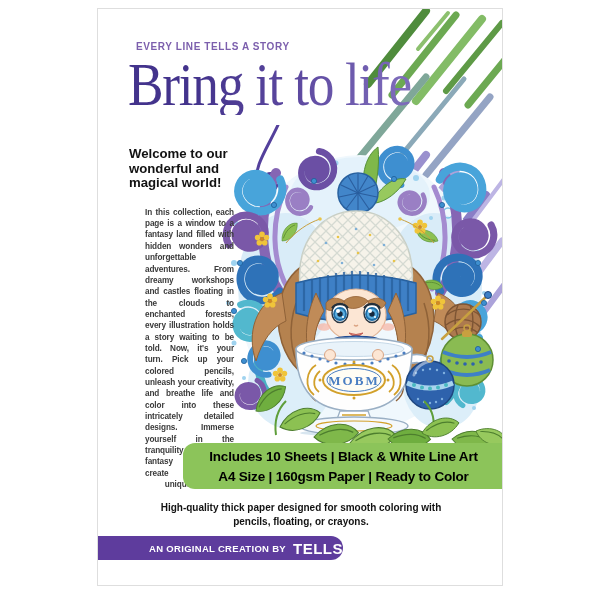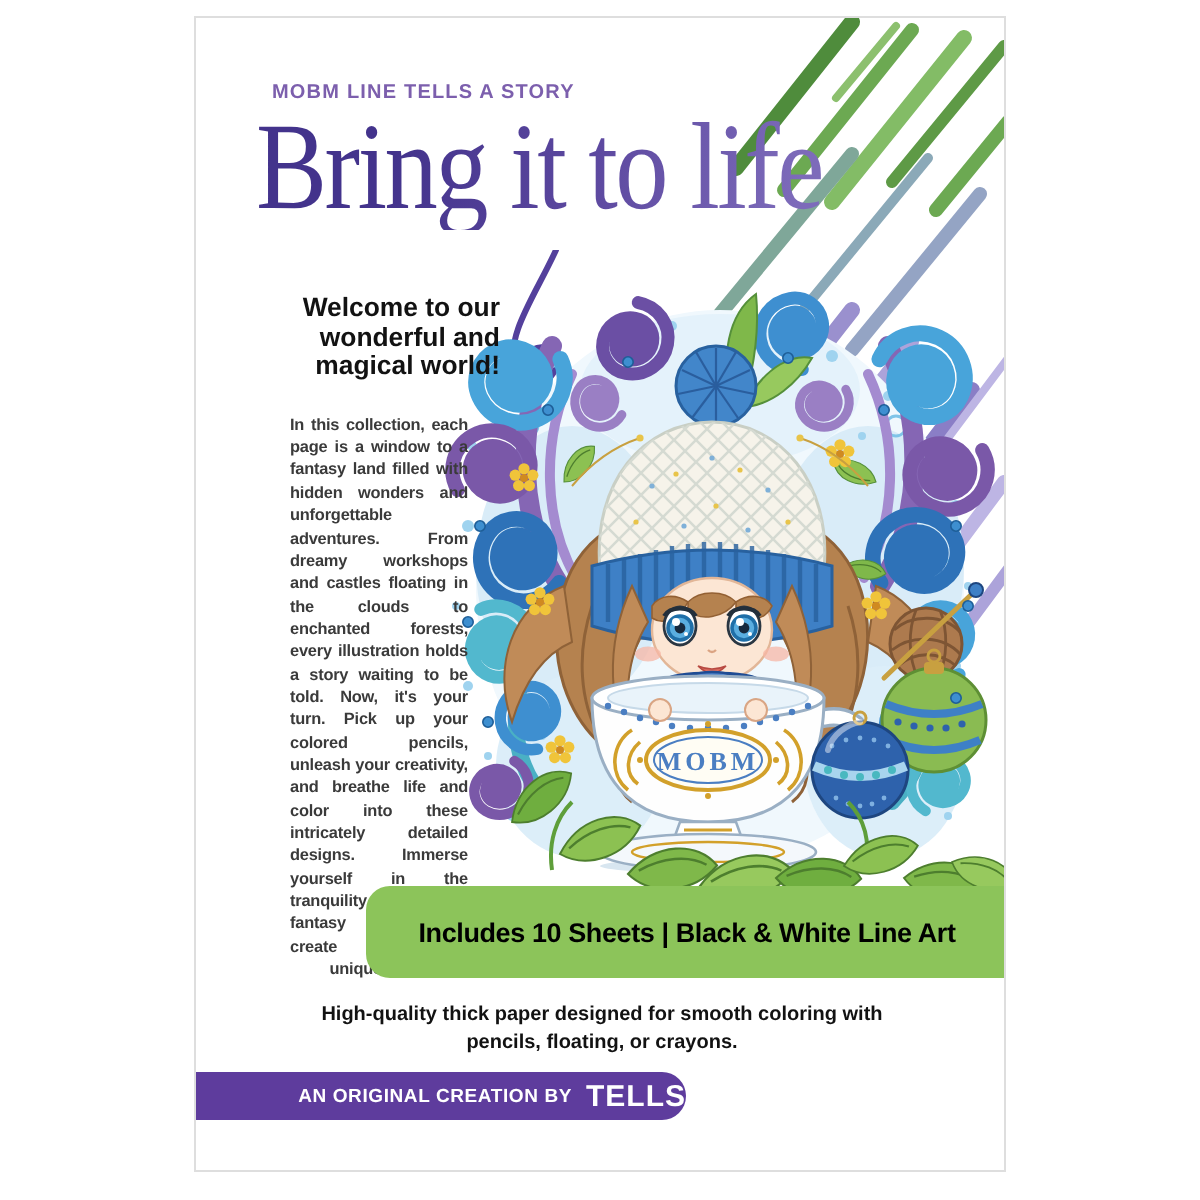--- a/index.html
+++ b/index.html
@@ -12,21 +12,21 @@
            letter-spacing:.6px;color:#7c5fad;white-space:nowrap;}
   .title{position:absolute;left:30px;top:44px;z-index:3;margin:0;font-family:"Liberation Serif",serif;
          font-weight:normal;font-size:62px;line-height:1;letter-spacing:-1.5px;color:#4c3a92;
          transform:scaleX(.86);transform-origin:left top;white-space:nowrap;}
   @supports (-webkit-background-clip: text) {
     .title{background:linear-gradient(100deg,#43338c 25%,#5d49a0 60%,#7d6bba 95%);
            -webkit-background-clip:text;background-clip:text;-webkit-text-fill-color:transparent;}
   }
   .gswash{position:absolute;left:148px;top:116px;z-index:2;}
   .left-col{position:absolute;left:31px;top:138px;width:121px;z-index:3;}
-  .welcome{margin:0 0 11px 0;font-size:13.2px;line-height:14.6px;font-weight:bold;color:#121212;text-align:right;}
+  .welcome{margin:0 0 11px 0;font-size:13.2px;line-height:14.6px;font-weight:bold;color:#121212;}
   .intro{margin:16px;font-size:8.2px;line-height:11.35px;font-weight:bold;color:#3a3a3a;
          text-align:justify;text-align-last:center;letter-spacing:-.1px;}
   .illu{position:absolute;left:118px;top:133px;width:288px;height:312px;z-index:2;}
   .features-banner{position:absolute;left:85px;top:434px;width:321px;height:46px;z-index:4;
         background:#8cc45a;border-radius:12px 0 0 12px;display:flex;flex-direction:column;
         align-items:center;justify-content:center;gap:1px;
         color:#000;font-weight:bold;font-size:13.5px;line-height:19px;letter-spacing:-.2px;
         text-align:left;white-space:nowrap;}
   .paper-note{position:absolute;left:47px;top:492px;width:312px;z-index:4;text-align:center;
         font-size:10px;line-height:13.5px;font-weight:bold;color:#121212;}
@@ -56,21 +56,21 @@
         <line x1="56" y1="238" x2="128" y2="146" stroke="#9a90ce" stroke-width="8"></line>
         <line x1="82" y1="258" x2="158" y2="162" stroke="#aca3da" stroke-width="7"></line>
         <line x1="110" y1="288" x2="188" y2="186" stroke="#8a7ec6" stroke-width="8"></line>
         <line x1="140" y1="318" x2="204" y2="232" stroke="#bdb5e4" stroke-width="7"></line>
         <line x1="166" y1="330" x2="206" y2="276" stroke="#aca3da" stroke-width="6"></line>
         <line x1="176" y1="210" x2="206" y2="170" stroke="#bdb5e4" stroke-width="4"></line>
         <line x1="36" y1="206" x2="74" y2="158" stroke="#b3aedc" stroke-width="4"></line>
       </g>
     </svg>
 
-    <div class="tagline">MOBM LINE TELLS A STORY</div>
+    <div class="tagline">EVERY LINE TELLS A STORY</div>
     <h1 class="title">Bring it to life</h1>
 
     <svg class="gswash" width="46" height="76" viewBox="0 0 46 76">
       <path d="M32,0 C22,22 6,44 12,58 C17,70 32,68 32,56 C32,47 20,46 17,54" fill="none" stroke="#54409c" stroke-width="3" stroke-linecap="round"></path>
     </svg>
 
     <div class="left-col">
       <h2 class="welcome">Welcome to our wonderful and magical world!</h2>
       <p class="intro">In this collection, each page is a window to a fantasy land filled with hidden wonders and unforgettable adventures. From dreamy workshops and castles floating in the clouds to enchanted forests, every illustration holds a story waiting to be told. Now, it's your turn. Pick up your colored pencils, unleash your creativity, and breathe life and color into these intricately detailed designs. Immerse yourself in the tranquility of this fantasy world and create your own unique story.</p>
     </div>
@@ -400,20 +400,21 @@
       <g stroke="#c8a040" stroke-width="1" fill="none">
         <path d="M70,100 C80,88 92,80 104,76"></path>
           <path d="M218,100 C208,88 196,80 184,76"></path>
         <circle cx="104" cy="76" r="1.8" fill="#e8c44a" stroke="none"></circle>
         <circle cx="184" cy="76" r="1.8" fill="#e8c44a" stroke="none"></circle>
       </g>
     </svg>
 
     <div class="features-banner">
       <div>Includes 10 Sheets | Black &amp; White Line Art</div>
+      <div>A4 Size | 160gsm Paper | Ready to Color</div>
     </div>
 
     <div class="paper-note">High-quality thick paper designed for smooth coloring with pencils, floating, or crayons.</div>
 
     <div class="credit-banner">
       <span class="credit-prefix">AN ORIGINAL CREATION BY</span>
       <span class="credit-brand">TELLS</span>
     </div>
 
   </div>

